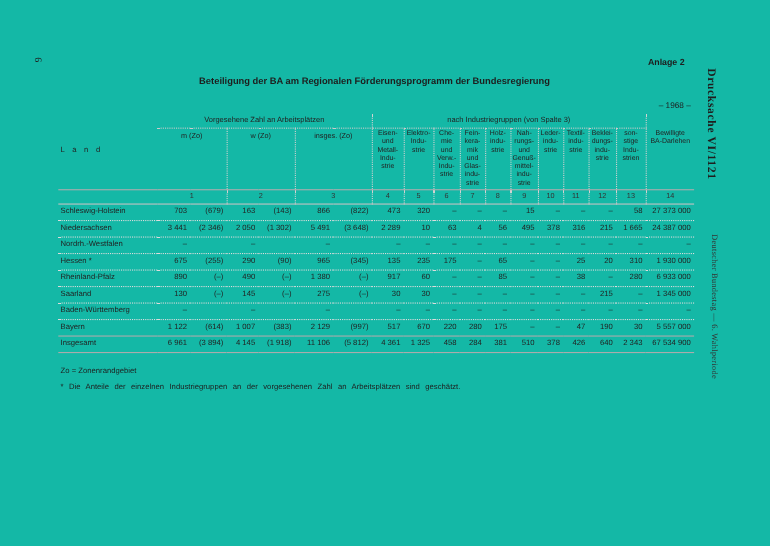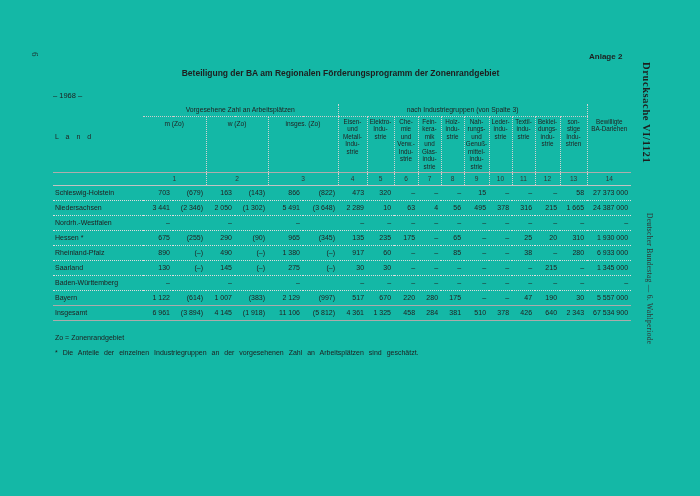--- a/index.html
+++ b/index.html
@@ -27,21 +27,21 @@
     position: absolute; left: 645px; top: 213px;
     font-family: "Liberation Serif", serif; font-size: 7.5px;
     letter-spacing: 0.3px; color: #333;
   }
   #title {
     position: absolute; left: 53px; top: 68px; width: 575px;
     text-align: center; font-weight: bold; font-size: 8.5px;
   }
   #subtitle {
     position: absolute; left: 53px; top: 91px; width: 575px;
-    text-align: left; font-size: 7.5px;
+    text-align: right; font-size: 7.5px;
   }
 
   #main-table {
     position: absolute; left: 53px; top: 104px; width: 578px;
     border-collapse: collapse; table-layout: fixed;
     font-size: 7px; color: #222;
   }
   #main-table th { font-weight: normal; }
   thead th {
     text-align: center; vertical-align: top;
@@ -71,21 +71,21 @@
 </head>
 <body>
 
 <div class="sheet">
 
   <div id="page-num" class="vtext">6</div>
   <div id="anlage">Anlage 2</div>
   <div id="doc-number" class="vtext">Drucksache VI/1121</div>
   <div id="doc-subtitle" class="vtext">Deutscher Bundestag — 6. Wahlperiode</div>
 
-  <div id="title">Beteiligung der BA am Regionalen Förderungsprogramm der Zonenrandgebiet</div>
+  <div id="title">Beteiligung der BA am Regionalen Förderungsprogramm der Bundesregierung</div>
   <div id="subtitle">– 1968 –</div>
 
   <table id="main-table">
     <colgroup>
       <col style="width:90px">
         <col style="width:30px">
         <col style="width:33px">
       <col style="width:29px">
         <col style="width:33px">
         <col style="width:35px">

